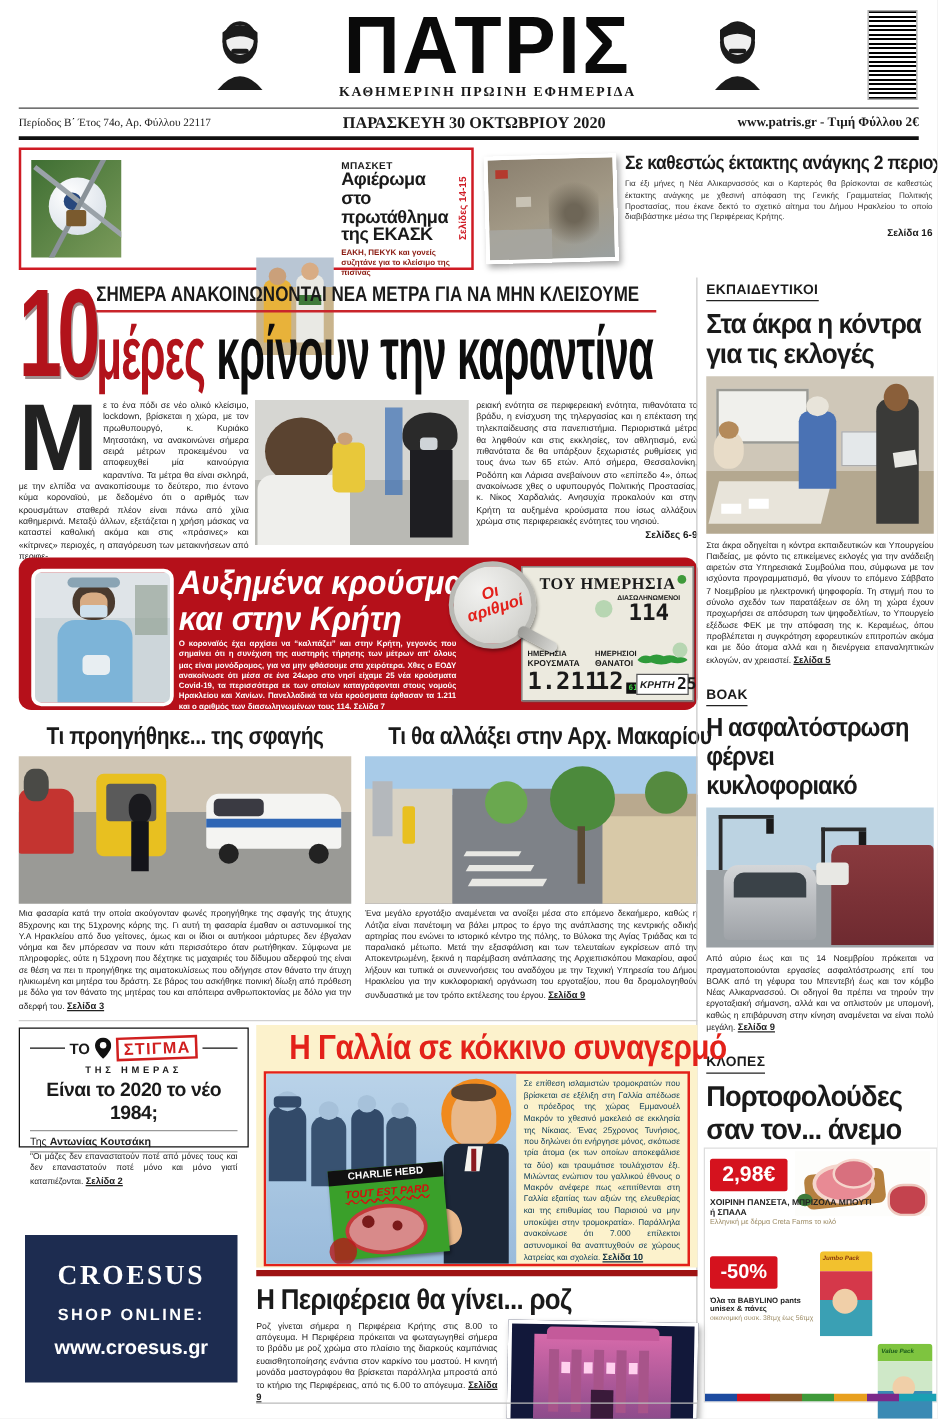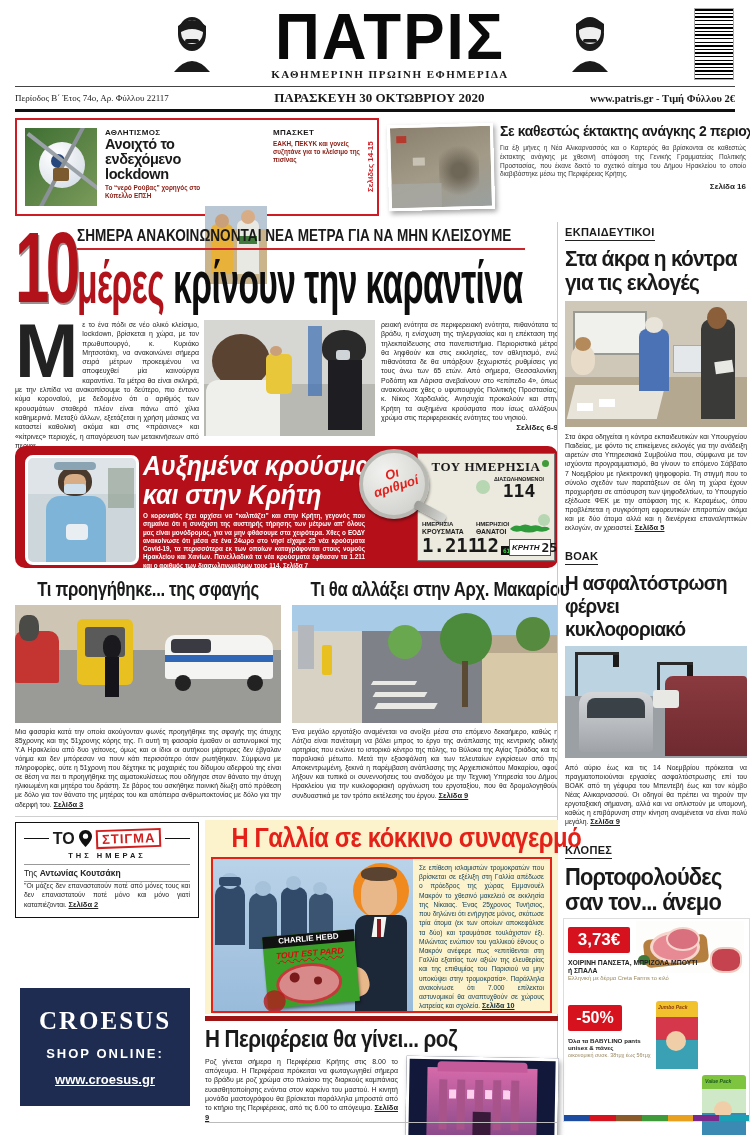--- a/index.html
+++ b/index.html
@@ -74,23 +74,23 @@
   .stamp{display:inline-block;border:2px solid #d01f1f;color:#d01f1f;font-weight:900;font-size:13px;letter-spacing:1px;
          padding:0 4px;transform:rotate(-2deg);background:#fff;}
   .seg{flex:1;height:1px;background:#111;}
   .stigma-tag{font-size:7.5px;letter-spacing:3px;text-align:center;font-weight:600;margin-top:3px;}
   .stigma-h{font-size:15.5px;font-weight:700;text-align:center;letter-spacing:-.3px;margin-top:4px;}
   .stigma-by{font-size:8.5px;color:#222;border-top:1px solid #999;border-bottom:1px solid #999;padding:3px 0;margin-top:4px;}
   .stigma-q{font-size:6.8px;color:#222;margin-top:4px;line-height:1.3;}
   .don-t{font-size:9.5px;font-weight:800;text-align:center;margin-bottom:3px;}
   .don-b{font-size:6.5px;line-height:1.35;color:#222;}
   .croesus{background:#1d2c50;color:#fff;display:flex;flex-direction:column;align-items:center;justify-content:center;gap:11px;}
-  .cro-brand{font-family:"Liberation Serif",serif;font-weight:700;font-size:25px;letter-spacing:2px;}
+  .cro-brand{font-family:"Liberation Serif",serif;font-weight:700;font-size:22px;letter-spacing:2px;}
   .cro-l1{font-size:13px;font-weight:700;letter-spacing:2px;}
-  .cro-l2{font-size:13px;font-weight:700;text-decoration:underline;}
+  .cro-l2{font-size:16px;font-weight:700;}
   
   .france{background:#fcf2cc;}
   .france-h{color:#e32119;font-weight:800;font-size:28px;white-space:nowrap;text-align:center;
             transform:scaleX(.85);transform-origin:50% 50%;letter-spacing:-.5px;}
   .france-inner{border:2px solid #e32119;display:flex;background:#fcf2cc;}
   .france-body{font-size:6.6px;line-height:1.4;color:#14425a;padding:4px 6px;}
   .pink-h{font-size:23px;font-weight:800;letter-spacing:-.6px;white-space:nowrap;transform:scaleX(.9);transform-origin:0 50%;}
   .photo-frame{border:3px solid #fff;box-shadow:2px 3px 5px rgba(0,0,0,.35);}
 </style>
 </head>
@@ -125,34 +125,30 @@
   </div>
 
   <div class="abs tease-box" style="left:15px;top:118px;width:360px;height:94px;">
     <div class="abs ph" style="left:8px;top:8px;width:72px;height:78px;background:linear-gradient(135deg,#3f6f33,#7a9a5a);">
       <i style="left:14px;top:14px;width:46px;height:46px;border-radius:50%;background:radial-gradient(circle at 35% 30%,#fff,#cfd8e2);"></i>
       <i style="left:26px;top:26px;width:14px;height:14px;border-radius:50%;background:#27477d;"></i>
       <i style="left:4px;top:4px;width:95px;height:4px;background:#9aa2a8;transform:rotate(38deg);transform-origin:0 0;"></i>
       <i style="left:60px;top:0;width:95px;height:4px;background:#8a9298;transform:rotate(118deg);transform-origin:0 0;"></i>
       <i style="left:28px;top:40px;width:16px;height:13px;background:#7a5a2e;border-radius:2px;"></i>
     </div>
-    <div class="abs" style="left:88px;top:8px;width:96px;">
-      <div class="kick">ΑΘΛΗΤΙΣΜΟΣ</div>
-      <div class="t-title">Ανοιχτό το ενδεχόμενο lockdown</div>
-      <div class="t-sub">Το “νερό Ρούβας” χορηγός στο Κύπελλο ΕΠΣΗ</div>
-    </div>
     <div class="abs ph" style="left:188px;top:8px;width:62px;height:78px;background:linear-gradient(180deg,#b9c6d4 0 30%,#c9b48c 30% 100%);">
       <i style="left:6px;top:18px;width:22px;height:50px;background:#e8b23a;border-radius:6px 6px 0 0;"></i>
       <i style="left:10px;top:8px;width:14px;height:14px;border-radius:50%;background:#caa07a;"></i>
       <i style="left:32px;top:14px;width:22px;height:54px;background:#e9e9e4;border-radius:6px 6px 0 0;"></i>
       <i style="left:36px;top:4px;width:14px;height:14px;border-radius:50%;background:#d8ac84;"></i>
       <i style="left:34px;top:30px;width:18px;height:8px;background:#3f7a3a;"></i>
     </div>
     <div class="abs" style="left:256px;top:8px;width:94px;">
       <div class="kick">ΜΠΑΣΚΕΤ</div>
+      <div class="t-title">Αφιέρωμα στο πρωτάθλημα της ΕΚΑΣΚ</div>
       <div class="t-sub">ΕΑΚΗ, ΠΕΚΥΚ και γονείς συζητάνε για το κλείσιμο της πισίνας</div>
     </div>
     <div class="abs pages-vert" style="right:2px;top:6px;bottom:6px;">Σελίδες 14-15</div>
   </div>
 
   <div class="abs" style="left:388px;top:118px;width:358px;height:96px;">
     <div class="abs ph photo-frame" style="left:0;top:6px;width:100px;height:80px;background:linear-gradient(160deg,#8a7f6e,#a39a87 55%,#9aa0a0);transform:rotate(-1.5deg);">
       <i style="left:6px;top:8px;width:10px;height:7px;background:#b43a2e;"></i>
       <i style="left:22px;top:30px;width:12px;height:8px;background:#c8c2b4;"></i>
       <i style="left:48px;top:14px;width:40px;height:60px;background:radial-gradient(circle,#6e6657 20%,transparent 70%);"></i>
@@ -347,21 +343,21 @@
       <div class="side-kick">ΚΛΟΠΕΣ</div><br>
       <div class="side-h" style="font-size:23px;">Πορτοφολούδες σαν τον... άνεμο</div>
       <p class="side-body just" style="margin:6px 0 0 0;">
         <span>Συναγωνίζονταν τον... άνεμο στην ταχύτητα. Αυτές οι πορτοφολούδες, οι οποίες φέρονται να «σάρωσαν» τις προηγούμενες ημέρες στο κέντρο του Ηρακλείου, ήταν το κάτι άλλο. Οι κάμερες ασφαλείας έδειξαν τον δρόμο στους αστυνομικούς της Ασφάλειας και της Ομάδας ΔΙΑΣ και έφθασαν στα κορίτσια με τα... εμπριμέ. Η μία μάλιστα είναι και έγκυος.</span> <b class="pg" style="font-size:7.5px;">Σελίδα 3</b>
       </p>
     </div>
   </div>
 
   <div class="abs" style="left:563px;top:918px;width:185px;height:202px;background:#fff;border:1px solid #ddd;">
     <div style="position:relative;height:82px;">
-      <div class="badge abs" style="left:4px;top:8px;width:62px;height:26px;font-size:17px;line-height:26px;">3,73€</div>
+      <div class="badge abs" style="left:4px;top:8px;width:62px;height:26px;font-size:17px;line-height:26px;">2,98€</div>
       <div class="ph abs" style="left:72px;top:2px;width:108px;height:52px;background:#fdfdfb;">
         <i style="left:8px;top:16px;width:64px;height:28px;background:#b5803f;border-radius:6px;transform:rotate(-6deg);"></i>
         <i style="left:14px;top:10px;width:44px;height:26px;border-radius:50%;background:#e88a94;border:3px solid #f5d5cc;"></i>
         <i style="left:30px;top:6px;width:30px;height:20px;border-radius:50%;background:#d8707e;border:2px solid #f5d5cc;"></i>
         <i style="left:74px;top:26px;width:28px;height:22px;border-radius:40%;background:#c4434e;border:2px solid #eec8be;"></i>
         <i style="left:2px;top:34px;width:12px;height:10px;border-radius:50%;background:#3f7a3a;"></i>
       </div>
       <div class="abs" style="left:4px;top:40px;width:130px;">
         <div class="off-t">ΧΟΙΡΙΝΗ ΠΑΝΣΕΤΑ, ΜΠΡΙΖΟΛΑ ΜΠΟΥΤΙ ή ΣΠΑΛΑ</div>
         <div class="off-s">Ελληνική με δέρμα Creta Farms το κιλό</div>
@@ -385,29 +381,30 @@
         <i style="left:12px;top:26px;width:18px;height:18px;border-radius:50%;background:#f0cfa8;"></i>
         <span class="abs" style="left:3px;top:3px;font-size:5px;font-weight:800;font-style:italic;color:#1a5a1a;">Value Pack</span>
       </div>
     </div>
     <div class="mcstrip abs" style="left:0;right:0;bottom:0;height:6px;"></div>
   </div>
 
   <div class="abs boxed" style="left:15px;top:822px;width:184px;height:96px;padding:6px 8px;box-sizing:border-box;">
     <div style="display:flex;align-items:center;gap:4px;">
       <span class="seg"></span>
-      <span style="font-size:16px;font-weight:800;">ΤΟ</span>
+      <span style="font-size:12px;font-weight:800;">ΤΟ</span>
       <svg width="13" height="17" viewBox="0 0 13 17">
           <path d="M6.5 0C2.9 0 0 2.9 0 6.5 0 11 6.5 17 6.5 17S13 11 13 6.5C13 2.9 10.1 0 6.5 0Z" fill="#111"></path>
           <circle cx="6.5" cy="6.2" r="2.6" fill="#fff"></circle>
         </svg>
       <span class="stamp">ΣΤΙΓΜΑ</span>
       <span class="seg"></span>
     </div>
     <div class="stigma-tag">ΤΗΣ ΗΜΕΡΑΣ</div>
+    <div class="stigma-h">Είναι το 2020 το νέο 1984;</div>
     <div class="stigma-by">
       <span>Της</span> <b>Αντωνίας Κουτσάκη</b>
     </div>
     <p class="stigma-q just" style="margin:0;">
       <span>"Οι μάζες δεν επαναστατούν ποτέ από μόνες τους και δεν επαναστατούν ποτέ μόνο και μόνο γιατί καταπιέζονται.</span> <b class="pg" style="font-size:7.5px;">Σελίδα 2</b>
     </p>
   </div>
 
 
   <div class="abs croesus" style="left:20px;top:988px;width:170px;height:118px;">

